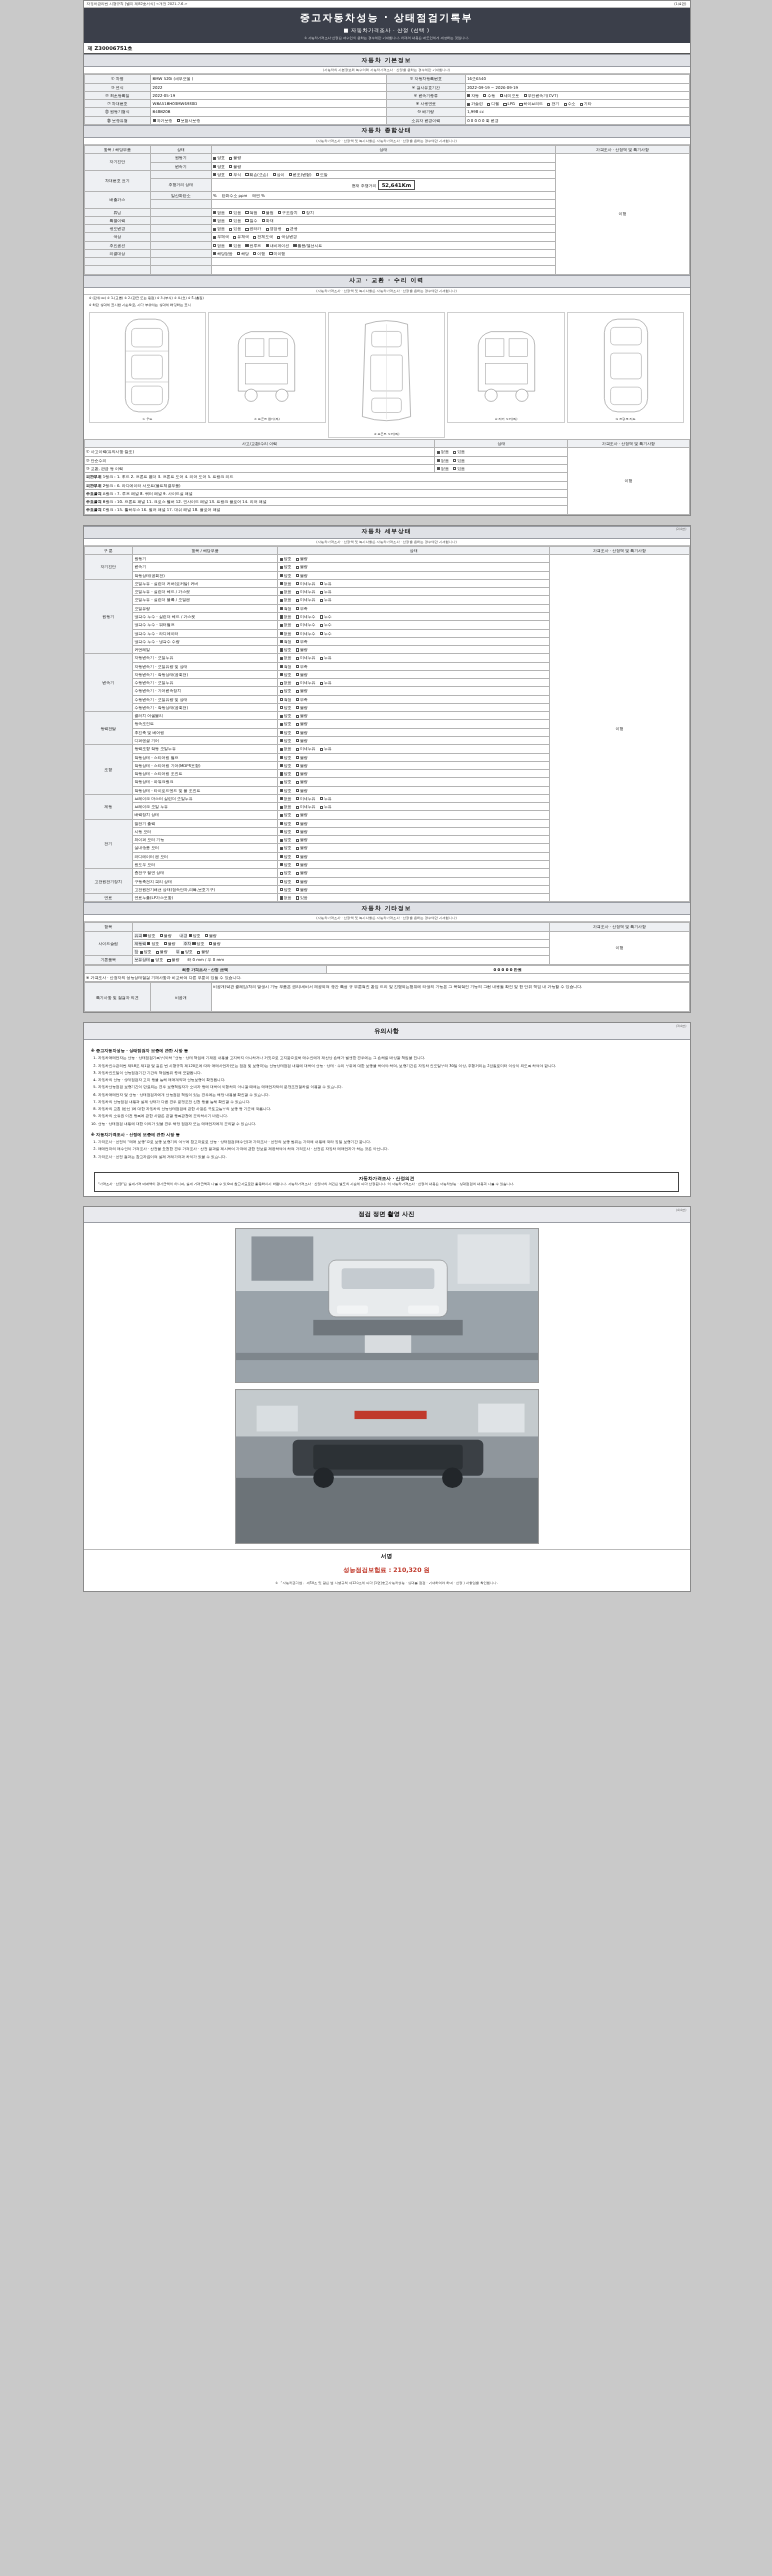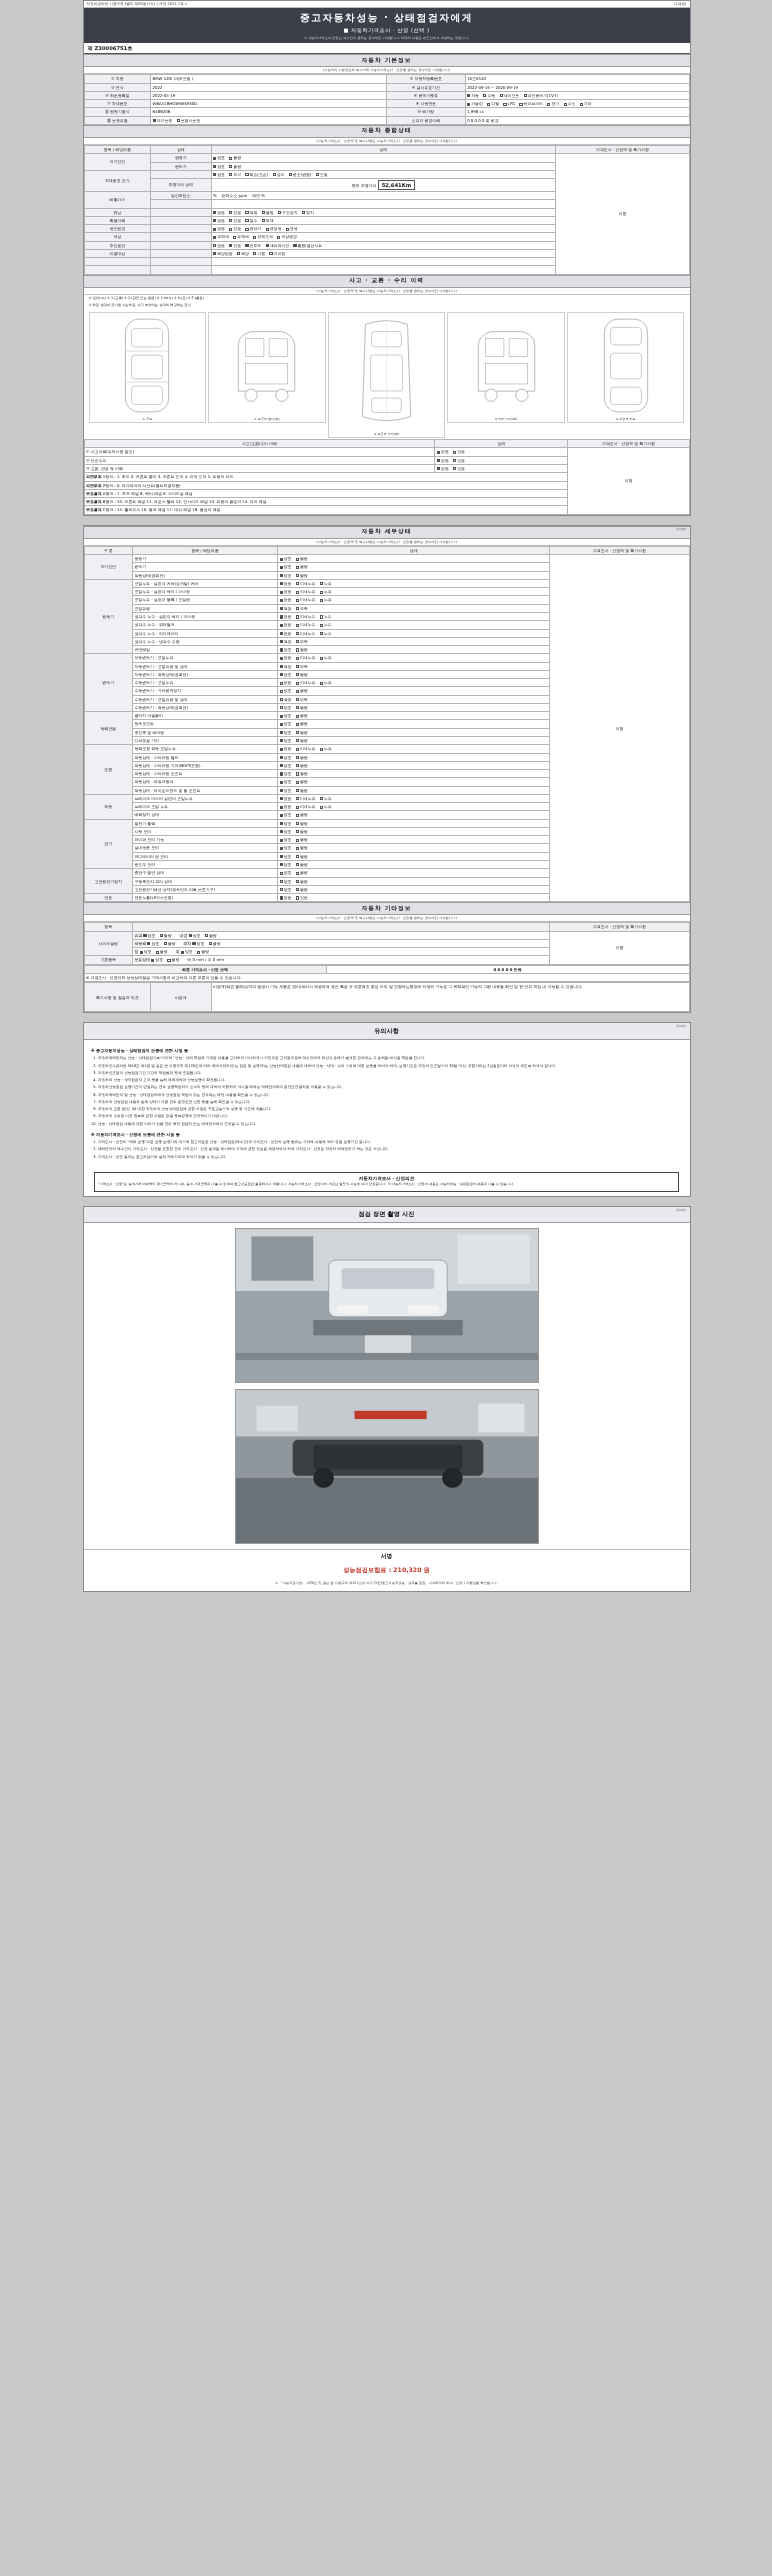--- a/index.html
+++ b/index.html
@@ -90,21 +90,21 @@
 </head>
 <body>
 
 <div class="page">
   <div class="micro-head">
     <span>자동차관리법 시행규칙 [별지 제82호서식] &lt;개정 2021.7.6.&gt;</span>
     <span>(1/4면)</span>
   </div>
 
   <div class="title-block">
-    <div class="title-main">중고자동차성능 · 상태점검자에게</div>
+    <div class="title-main">중고자동차성능 · 상태점검기록부</div>
     <div class="title-sub">■ 자동차가격조사 · 산정 (선택 )</div>
     <div class="title-note">※ 자동차가격조사·산정은 매수인이 원하는 경우에만 기재합니다. 아래의 내용은 매도인에게 제공하는 것입니다.</div>
   </div>
   <div class="doc-no">제 Z30006751호</div>
 
   <div class="sec-bar">자동차 기본정보</div>
   <div class="sec-note">(자동차의 기본정보와 특수이력 자동차가격조사 · 산정을 원하는 경우에만 기재합니다)</div>
 
   <table class="t">
     <tbody>

